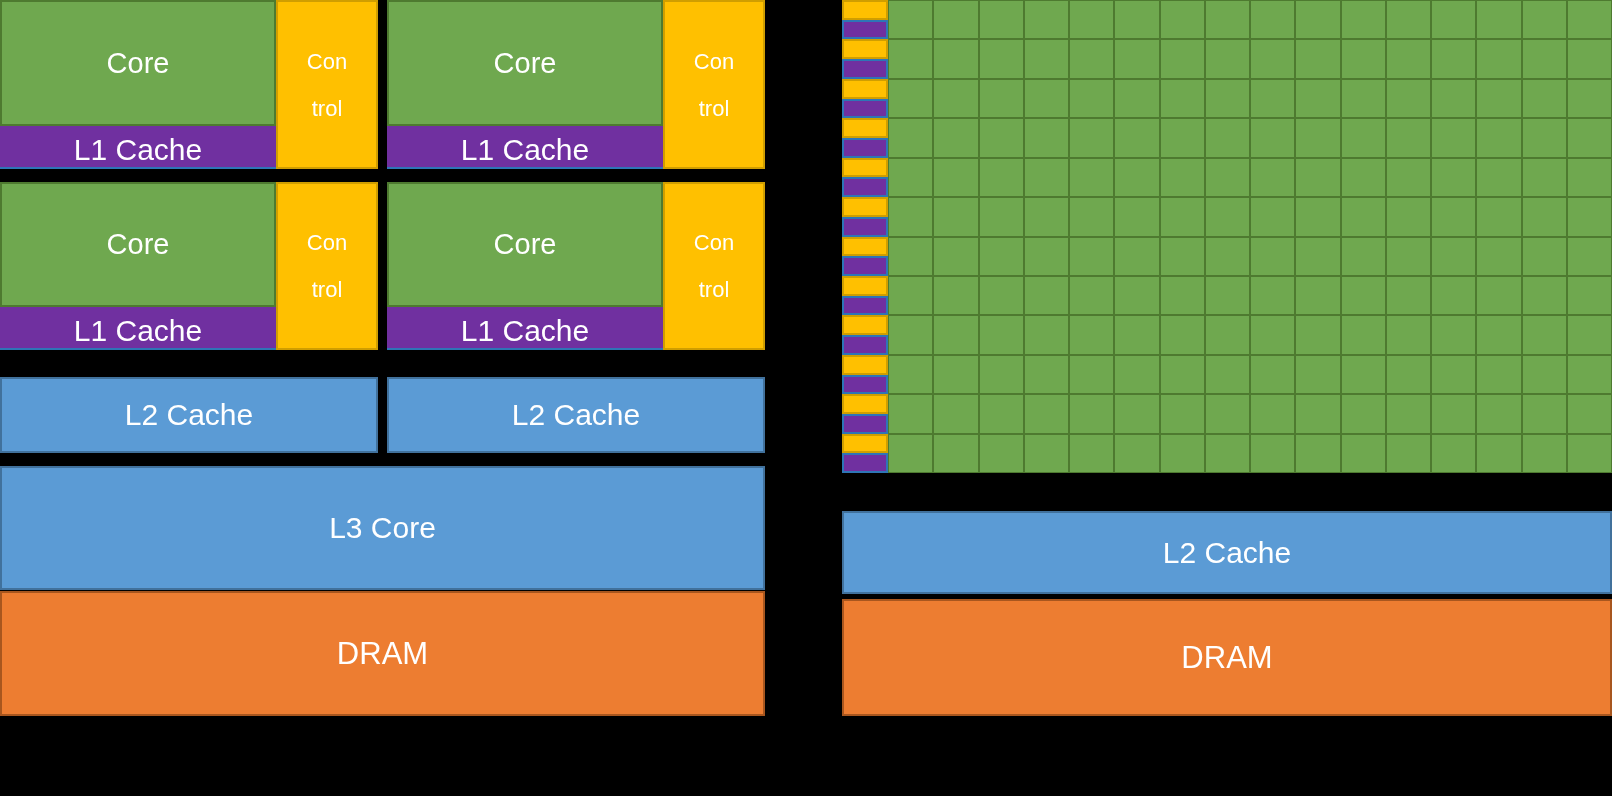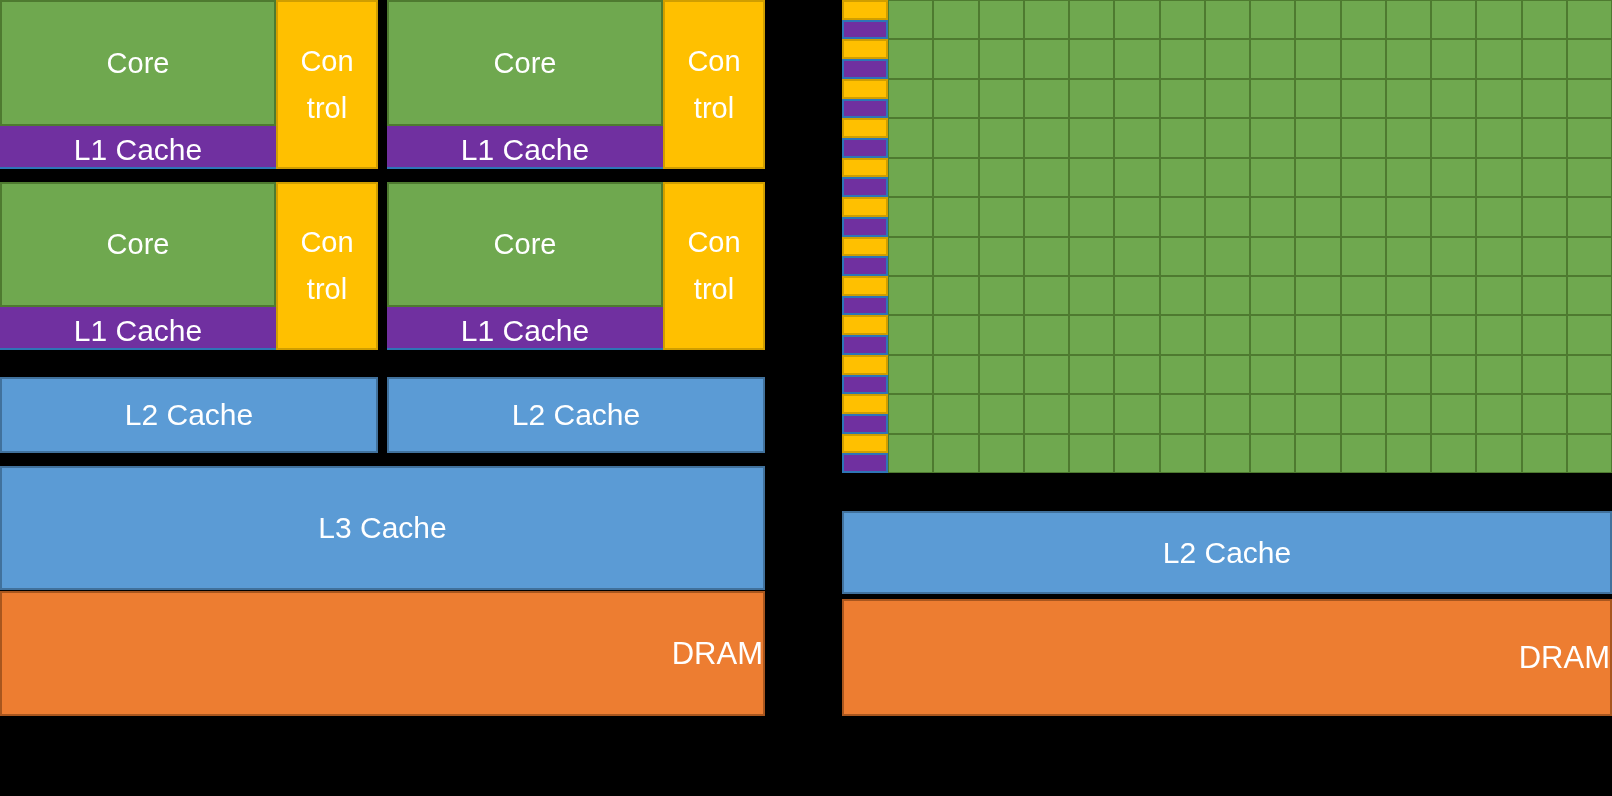--- a/index.html
+++ b/index.html
@@ -30,35 +30,35 @@
     border-bottom: 2px solid var(--purple-border);
     display: flex; align-items: flex-end; justify-content: center;
     font-size: 30px;
     box-sizing: border-box;
   }
   .control-area {
     flex: 1;
     background: var(--control-gold);
     border: 2px solid var(--gold-border);
     display: flex; flex-direction: column; align-items: center; justify-content: center;
-    font-size: 29px;
+    font-size: 22px;
     line-height: 47px;
     box-sizing: border-box;
   }
   .blue-block {
     background: var(--cache-blue);
     border: 2px solid var(--blue-border);
     display: flex; align-items: center; justify-content: center;
     font-size: 30px;
     margin-top: 16px;
   }
   .dram-block {
     background: var(--dram-orange);
     border: 2px solid var(--orange-border);
-    display: flex; align-items: center; justify-content: flex-end;
+    display: flex; align-items: center; justify-content: center;
     font-size: 31px;
   }
 
   
   .gpu-grid {
     display: flex;
     flex-direction: column;
     background: var(--background, #000);
   }
   .gpu-row { flex: 1; display: flex; }
@@ -151,21 +151,21 @@
     </div>
 
     <div class="abs blue-block" style="left:0;top:361px;width:378px;height:76px">
       <span>L2 Cache</span>
     </div>
     <div class="abs blue-block" style="left:387px;top:361px;width:378px;height:76px">
       <span>L2 Cache</span>
     </div>
 
     <div class="abs blue-block" style="left:0;top:450px;width:765px;height:124px">
-      <span>L3 Cache</span>
+      <span>L3 Core</span>
     </div>
 
     <div class="abs dram-block" style="left:0;top:591px;width:765px;height:125px">
       <span>DRAM</span>
     </div>
   </section>
 
   <section>
 
     <div class="abs gpu-grid" style="left:842px;top:0;width:770px;height:473px">

